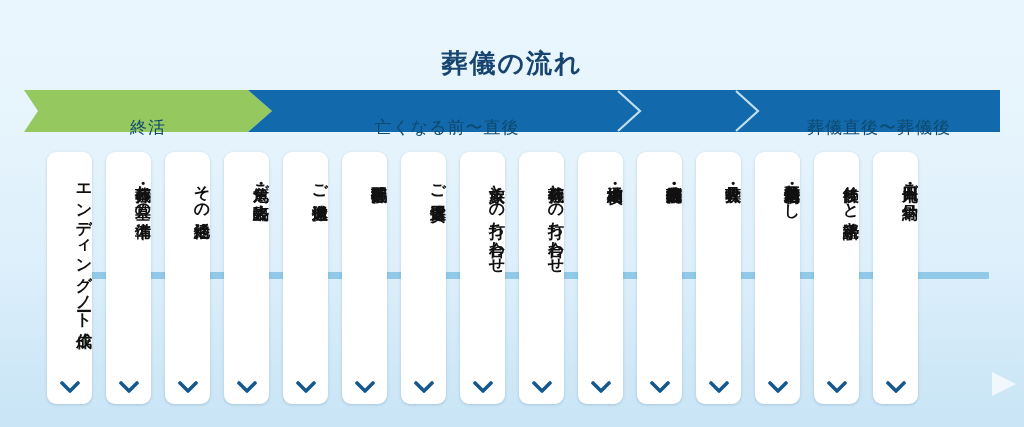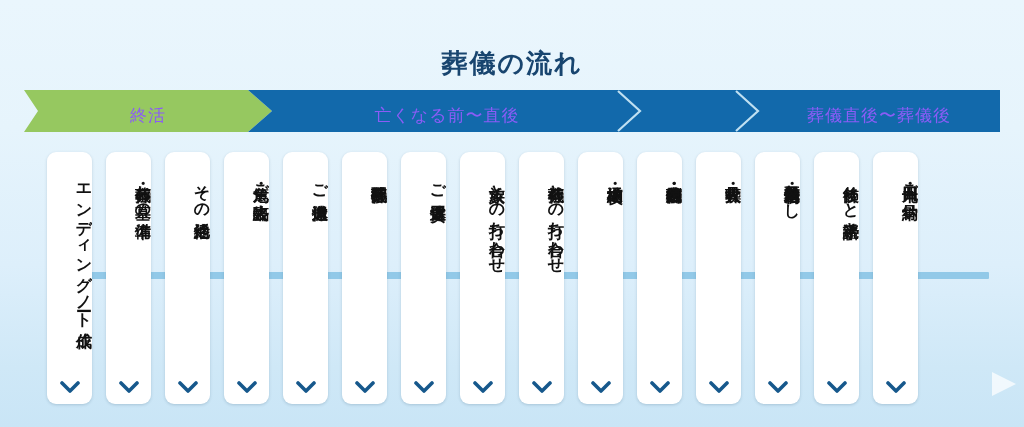--- a/index.html
+++ b/index.html
@@ -36,24 +36,24 @@
     position: absolute;
     top: 90px;
     left: 24px;
     width: 976px;
     height: 42px;
   }
   #phase-banner svg { display: block; }
 
   .phase-label {
     position: absolute;
-    top: 4px;
+    top: 16px;
     height: 42px;
     line-height: 42px;
-    color: #8b5cf6;
+    color: #0c4a6e;
     font-size: 17px;
     letter-spacing: 1px;
     text-align: center;
     white-space: nowrap;
     font-family: "DejaVu Sans", "Liberation Sans", sans-serif;
     pointer-events: none;
   }
 
   
   #connector-strip {

